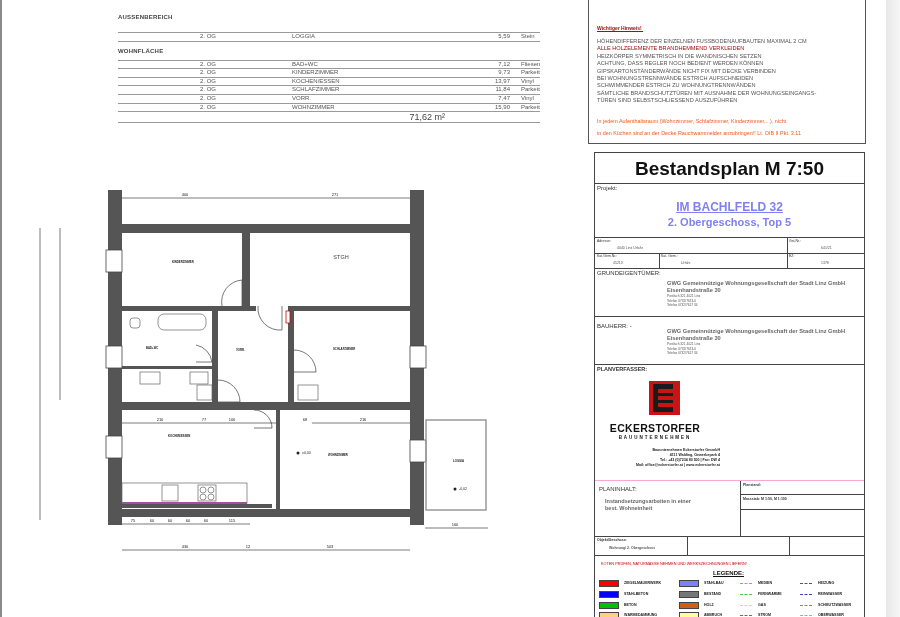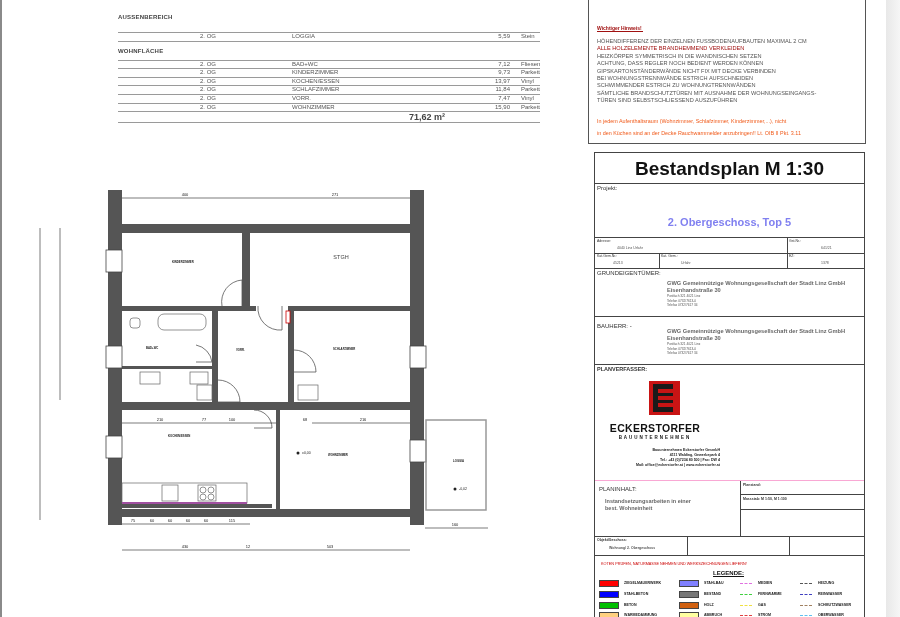--- a/index.html
+++ b/index.html
@@ -6,21 +6,21 @@
   body{width:900px;height:617px;background:#fff;position:relative;overflow:hidden;font-family:"Liberation Sans",sans-serif;color:#333;}
   .leftedge{position:absolute;left:0;top:0;width:2px;height:617px;background:#8a8a8a;}
   .rightshade{position:absolute;right:0;top:0;width:14px;height:617px;background:linear-gradient(90deg,#e8e8e8,#f6f6f6);}
   
   .rt{position:absolute;left:118px;top:14px;width:422px;font-size:6px;color:#555;}
   .rt .sec{font-weight:bold;font-size:6px;color:#444;letter-spacing:.2px;}
   .rt .row{position:relative;height:7.6px;border-bottom:1px solid #9a9a9a;}
   .rt .row span{position:absolute;top:0;line-height:7px;white-space:nowrap;}
   .rt .c1{left:82px;} .rt .c2{left:174px;} .rt .c3{right:20px;text-align:right;} .rt .c4{left:403px;}
   .rt .tot{position:relative;height:10px;border-bottom:1px solid #9a9a9a;border-top:1px solid #9a9a9a;}
-  .rt .tot span{position:absolute;right:95px;top:0;font-weight:bold;font-size:9px;color:#444;}
+  .rt .tot span{position:absolute;right:95px;top:0;font-weight:normal;font-size:9px;color:#444;}
   
   .notes{position:absolute;left:588px;top:0;width:276px;height:143px;border:1px solid #555;border-top:none;font-size:5.6px;}
   .notes .ttl{position:absolute;left:8px;top:25px;font-weight:bold;color:#a01010;font-size:5px;border-bottom:1px solid #a01010;width:46px;}
   .notes .lines{position:absolute;left:8px;top:38px;line-height:7.4px;color:#555;}
   .notes .lines .red{color:#a01010;}
   .notes .or{position:absolute;left:8px;color:#f05a1a;font-size:5.4px;}
   
   .tb{position:absolute;left:594px;top:152px;width:269px;height:465px;border:1px solid #444;border-bottom:none;font-size:5px;}
   .tb .hdr{height:30px;border-bottom:1px solid #444;text-align:center;font-weight:bold;font-size:19px;line-height:32px;color:#111;}
   .tb .proj{position:relative;height:53px;border-bottom:1px solid #444;}
@@ -122,23 +122,24 @@
     <div>BEI WOHNUNGSTRENNWÄNDE ESTRICH AUFSCHNEIDEN</div>
     <div>SCHWIMMENDER ESTRICH ZU WOHNUNGTRENNWÄNDEN</div>
     <div>SÄMTLICHE BRANDSCHUTZTÜREN MIT AUSNAHME DER WOHNUNGSEINGANGS-</div>
     <div>TÜREN SIND SELBSTSCHLIESSEND AUSZUFÜHREN</div>
   </div>
   <div class="or" style="top:118px">In jedem Aufenthaltsraum (Wohnzimmer, Schlafzimmer, Kinderzimmer,...), nicht</div>
   <div class="or" style="top:130px">in den Küchen sind an der Decke Rauchwarnmelder anzubringen!! Lt. OIB II Pkt. 3.11</div>
 </div>
 
 <div class="tb">
-  <div class="hdr">Bestandsplan   M 1:30</div>
+  <div class="hdr">Bestandsplan   M 7:50</div>
   <div class="proj">
     <span class="lbl">Projekt:</span>
+    <div class="l1">IM BACHLFELD 32</div>
     <div class="l2">2. Obergeschoss, Top 5</div>
   </div>
   <div class="grid">
     <div class="hl" style="top:15px"></div>
     <div class="vl" style="left:192px;height:30px"></div>
     <div class="vl" style="left:64px;top:15px;height:15px"></div>
     <span class="cell" style="left:2px;top:1px">Adresse:</span>
     <span class="v" style="left:22px;top:8px">4040 Linz Urfahr</span>
     <span class="cell" style="left:194px;top:1px">Gst.Nr.:</span>
     <span class="v" style="left:226px;top:8px">641/21</span>

